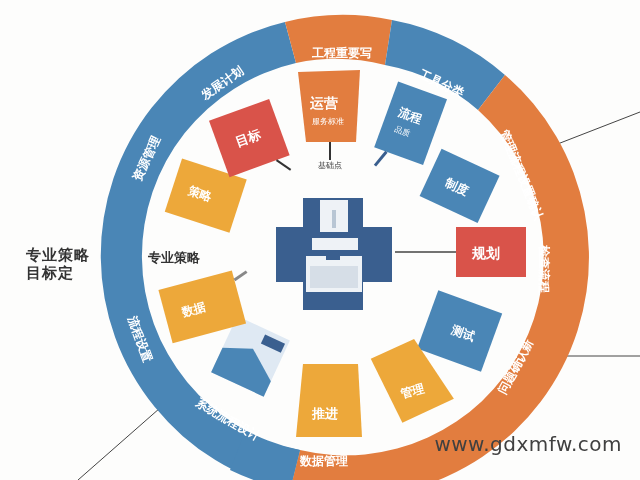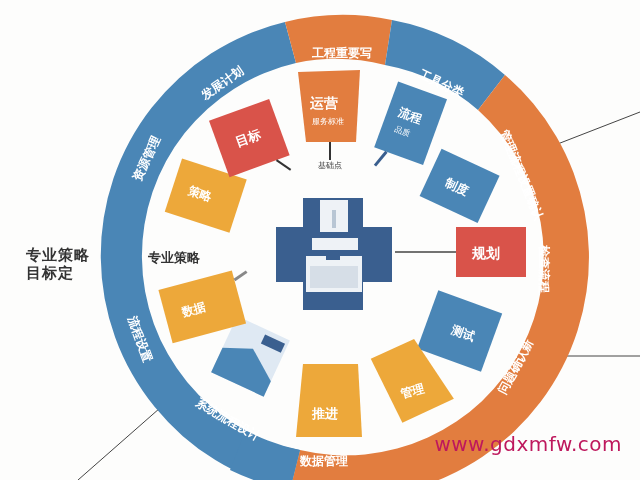--- a/index.html
+++ b/index.html
@@ -1,19 +1,19 @@
 <!DOCTYPE html>
 <html><head>
 <meta charset="utf-8">
 <style>
   html, body { margin:0; padding:0; background:#fdfdfc; }
   body { width:640px; height:480px; overflow:hidden; position:relative; font-family:"DejaVu Sans", sans-serif; }
   #canvas { position:absolute; left:0; top:0; width:640px; height:480px; }
   .side-text { position:absolute; font-size:15px; color:#333; letter-spacing:1px; line-height:18px; font-weight:bold; }
-  .watermark { position:absolute; right:18px; bottom:24px; font-family:"DejaVu Sans", sans-serif; font-size:20px; color:#be185d; letter-spacing:0.5px; }
+  .watermark { position:absolute; right:18px; bottom:24px; font-family:"DejaVu Sans", sans-serif; font-size:20px; color:#404040; letter-spacing:0.5px; }
 </style>
 </head>
 <body>
 
 <svg id="canvas" viewBox="0 0 640 480" xmlns="http://www.w3.org/2000/svg">
   <defs>
     <path id="arc-top" d="M 290 55 A 190 190 0 0 1 400 55"></path>
   </defs>
 
   <line x1="555" y1="145" x2="640" y2="112" stroke="#444" stroke-width="1"></line>

